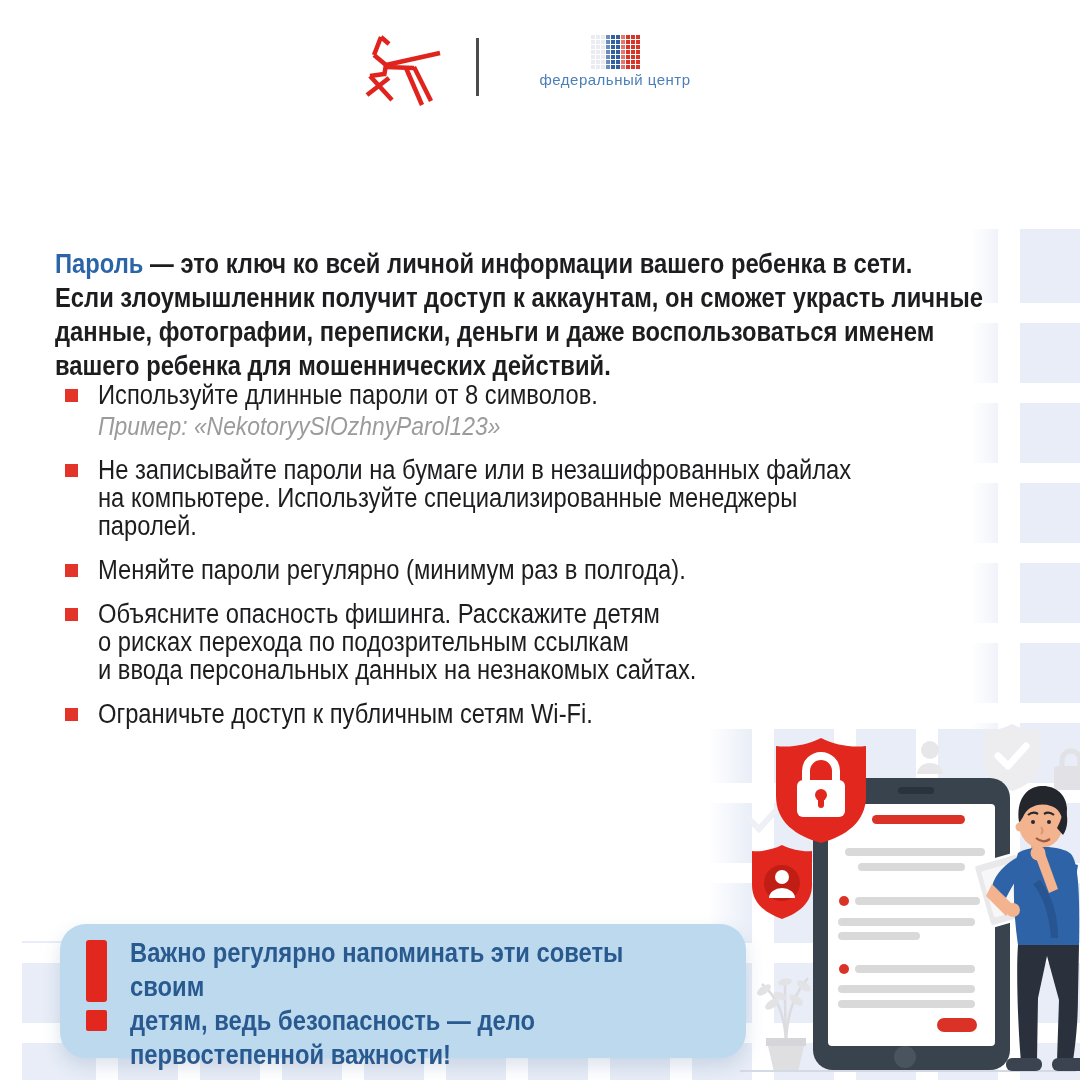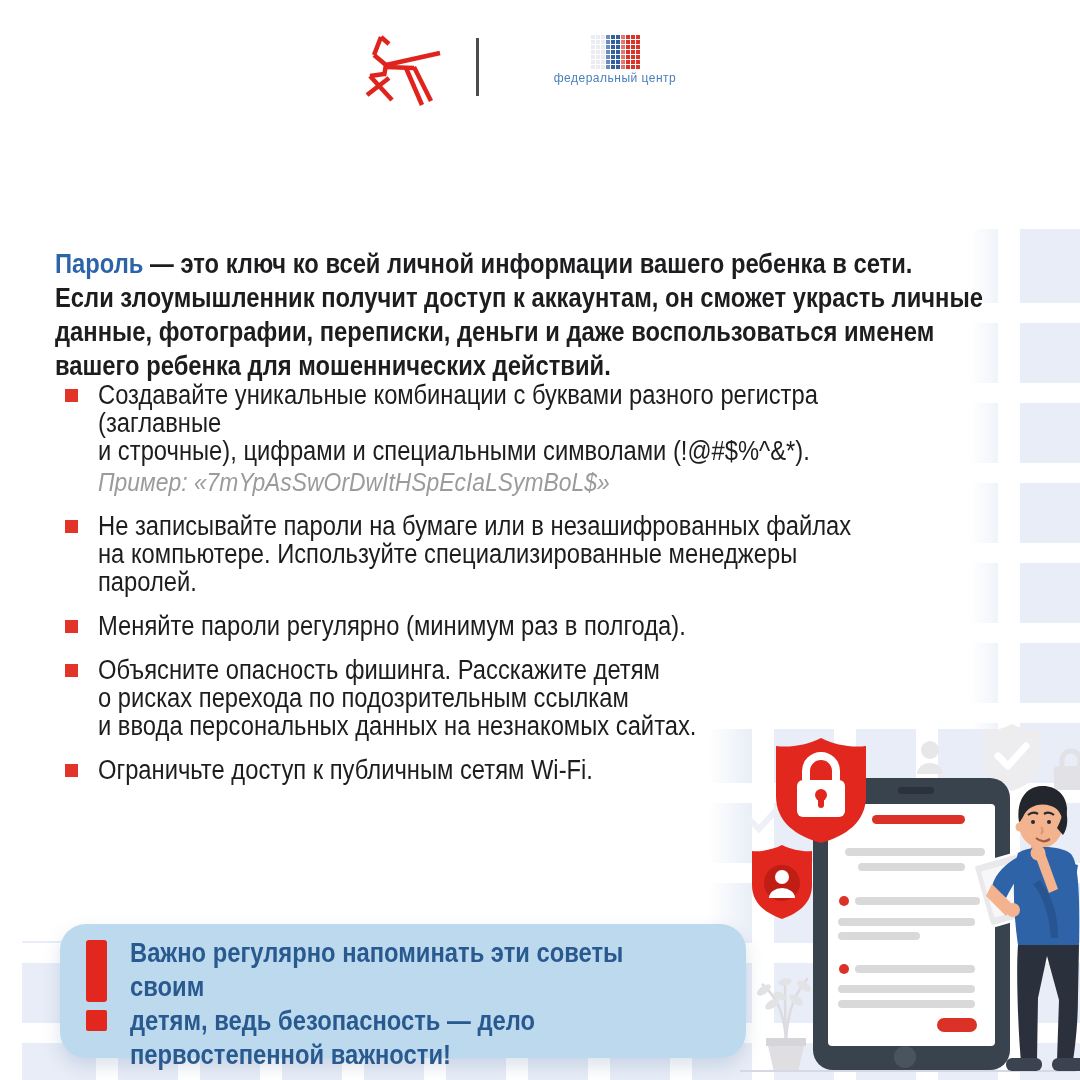--- a/index.html
+++ b/index.html
@@ -13,21 +13,21 @@
   .page{position:relative;width:1080px;height:1080px;background:#ffffff;overflow:hidden;}
 
   
   .header{position:absolute;left:0;top:0;width:1080px;height:137px;background:#fff;}
   .horse-logo{position:absolute;left:360px;top:32px;}
   .logo-divider{position:absolute;left:476px;top:38px;width:3px;height:58px;background:#4c4c4c;}
   .brand{position:absolute;left:505px;top:25px;width:220px;text-align:center;}
   .brand-grid{display:inline-grid;grid-template-columns:repeat(10,4px);gap:1px;}
   .brand-grid i{width:4px;height:4px;display:block;}
   .brand-name{margin-top:4px;font-size:24px;font-weight:bold;letter-spacing:1px;color:var(--brand-red);white-space:nowrap;}
-  .brand-sub{margin-top:2px;font-size:12px;color:var(--brand-blue);letter-spacing:.5px;}
+  .brand-sub{margin-top:2px;font-size:15px;color:var(--brand-blue);letter-spacing:.5px;}
 
   
   .banner{position:absolute;left:0;top:137px;width:1080px;height:92px;background:var(--banner-red);
     display:flex;align-items:center;justify-content:center;}
   .banner-title{color:#fff;font-size:47px;font-weight:bold;white-space:nowrap;letter-spacing:.5px;
     transform:scaleX(.93);transform-origin:center;}
 
   
   .tiles{position:absolute;left:0;top:229px;width:1080px;height:851px;background-color:var(--tile-blue);
     background-image:
@@ -264,23 +264,22 @@
     <div class="intro-text cond"><span class="hl">Пароль</span><span> — это ключ ко всей личной информации вашего ребенка в сети.
 Если злоумышленник получит доступ к аккаунтам, он сможет украсть личные
 данные, фотографии, переписки, деньги и даже воспользоваться именем
 вашего ребенка для мошеннических действий.</span></div>
   </div>
 
   <div class="tips">
       <div class="tip">
         <span class="bullet"></span>
         <div class="tip-body cond">
-          <div class="tip-text">Создавайте уникальные комбинации с буквами разного регистра (заглавные
-и строчные), цифрами и специальными символами (!@#$%^&amp;*).</div>
-          <div class="tip-example">Пример: «7mYpAsSwOrDwItHSpEcIaLSymBoL$»</div>
+          <div class="tip-text">Используйте длинные пароли от 8 символов.</div>
+          <div class="tip-example">Пример: «NekotoryySlOzhnyParol123»</div>
         </div>
       </div>
       <div class="tip">
         <span class="bullet"></span>
         <div class="tip-body cond">
           <div class="tip-text">Не записывайте пароли на бумаге или в незашифрованных файлах
 на компьютере. Используйте специализированные менеджеры паролей.</div>
         </div>
       </div>
       <div class="tip">

